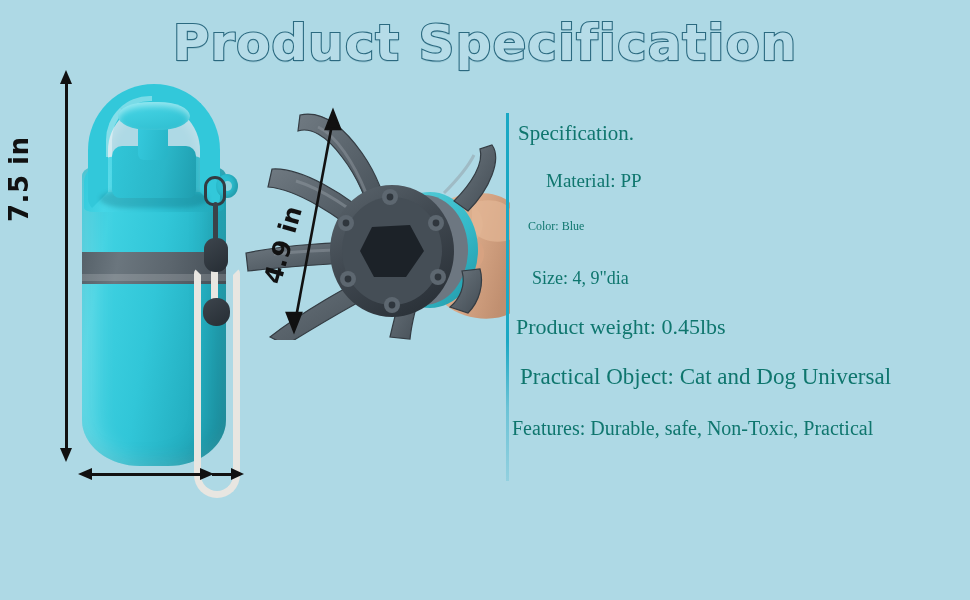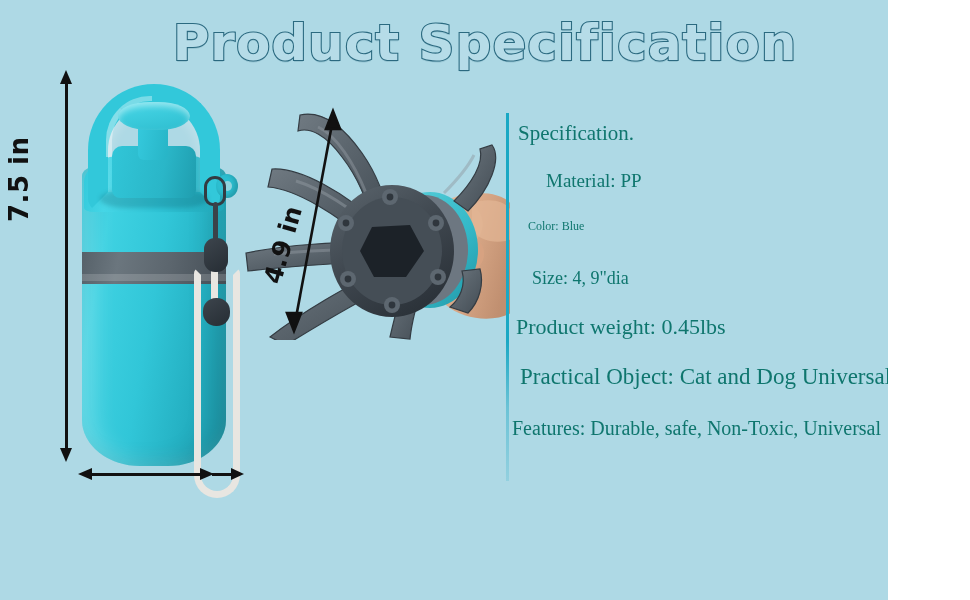--- a/index.html
+++ b/index.html
@@ -2,21 +2,21 @@
 <html><head>
 <meta charset="utf-8">
 <style>
   html, body {
     margin: 0;
     padding: 0;
     background: #ffffff;
   }
   #stage {
     position: relative;
-    width: 888px;
+    width: 970px;
     height: 600px;
     overflow: hidden;
     background: #aed9e5;
     font-family: "Liberation Serif", serif;
   }
 
   
   #title {
     position: absolute;
     left: 0;
@@ -530,16 +530,16 @@
 
   <div id="accent-line"></div>
 
   <div id="spec-panel">
     <div class="spec-row r-head">Specification.</div>
     <div class="spec-row r-mat">Material: PP</div>
     <div class="spec-row r-col">Color: Blue</div>
     <div class="spec-row r-size">Size: 4, 9"dia</div>
     <div class="spec-row r-weight">Product weight: 0.45lbs</div>
     <div class="spec-row r-obj">Practical Object: Cat and Dog Universal</div>
-    <div class="spec-row r-feat">Features: Durable, safe, Non-Toxic, Universal</div>
+    <div class="spec-row r-feat">Features: Durable, safe, Non-Toxic, Practical</div>
   </div>
 
 </div>
 
 </body></html>

